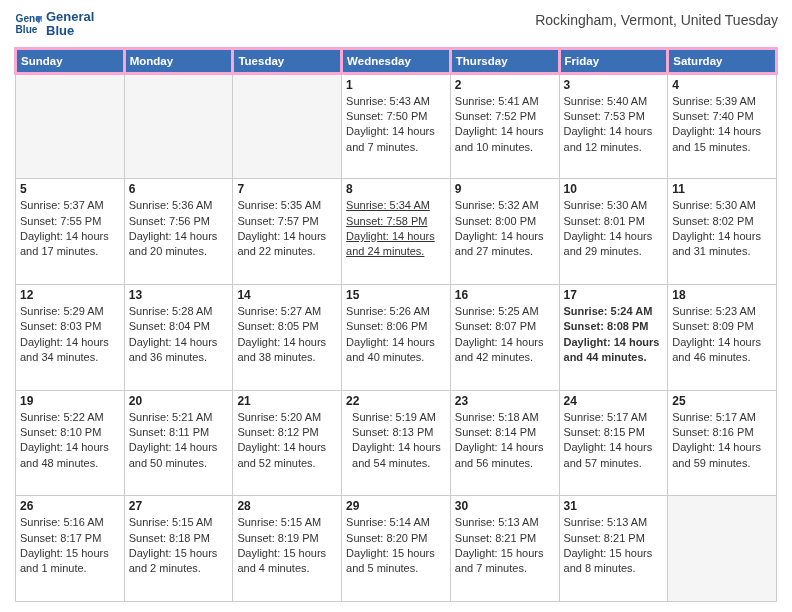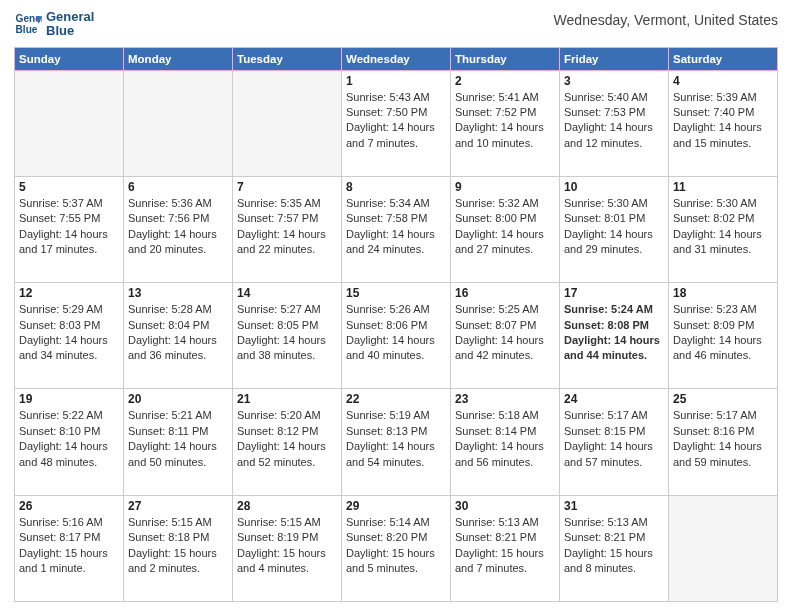--- a/index.html
+++ b/index.html
@@ -51,21 +51,21 @@
       width: 100%;
       table-layout: fixed;
     }
     .calendar th {
       background-color: #3a6eb5;
       color: #fff;
       font-size: 11.5px;
       font-weight: bold;
       padding: 5px 4px;
       text-align: left;
-      border: 1px solid #f9a8d4;
+      border: 3px solid #f9a8d4;
     }
     .calendar td {
       border: 1px solid #ccc;
       vertical-align: top;
       padding: 3px 4px;
       font-size: 9.5px;
       color: #222;
       height: 86px;
       background: #fff;
     }
@@ -94,21 +94,21 @@
         <text x="2" y="16" font-size="13" font-weight="bold" fill="#1a4f8a">General</text>
         <text x="2" y="29" font-size="13" font-weight="bold" fill="#1a4f8a">Blue</text>
         <polygon points="28,8 36,8 32,18" fill="#3a6eb5"></polygon>
       </svg>
       <div style="display:flex;flex-direction:column;line-height:1.1;">
         <span style="font-size:13px;font-weight:bold;color:#1a4f8a;">General</span>
         <span style="font-size:13px;font-weight:bold;color:#1a4f8a;">Blue</span>
       </div>
     </div>
     <div class="title-area">
-      <div class="subtitle">Wednesday, Vermont, United States</div>
+      <div class="subtitle">Rockingham, Vermont, United Tuesday</div>
     </div>
   </div>
 
   <table class="calendar">
     <thead>
       <tr>
       <th>Sunday</th>
           <th>Monday</th>
           <th>Tuesday</th>
           <th>Wednesday</th>
@@ -168,21 +168,21 @@
           </td>
           <td>
             <div class="day-num">7</div>
             <div class="day-info" style="white-space: pre-line;">Sunrise: 5:35 AM
 Sunset: 7:57 PM
 Daylight: 14 hours
 and 22 minutes.</div>
           </td>
           <td>
             <div class="day-num">8</div>
-            <div class="day-info" style="white-space: pre-line;">Sunrise: 5:34 AM
+            <div class="day-info" style="white-space: pre-line; text-decoration: underline;">Sunrise: 5:34 AM
 Sunset: 7:58 PM
 Daylight: 14 hours
 and 24 minutes.</div>
           </td>
           <td>
             <div class="day-num">9</div>
             <div class="day-info" style="white-space: pre-line;">Sunrise: 5:32 AM
 Sunset: 8:00 PM
 Daylight: 14 hours
 and 27 minutes.</div>
@@ -270,21 +270,21 @@
           </td>
           <td>
             <div class="day-num">21</div>
             <div class="day-info" style="white-space: pre-line;">Sunrise: 5:20 AM
 Sunset: 8:12 PM
 Daylight: 14 hours
 and 52 minutes.</div>
           </td>
           <td>
             <div class="day-num">22</div>
-            <div class="day-info" style="white-space: pre-line;">Sunrise: 5:19 AM
+            <div class="day-info" style="white-space: pre-line; margin-left: 6px;">Sunrise: 5:19 AM
 Sunset: 8:13 PM
 Daylight: 14 hours
 and 54 minutes.</div>
           </td>
           <td>
             <div class="day-num">23</div>
             <div class="day-info" style="white-space: pre-line;">Sunrise: 5:18 AM
 Sunset: 8:14 PM
 Daylight: 14 hours
 and 56 minutes.</div>

